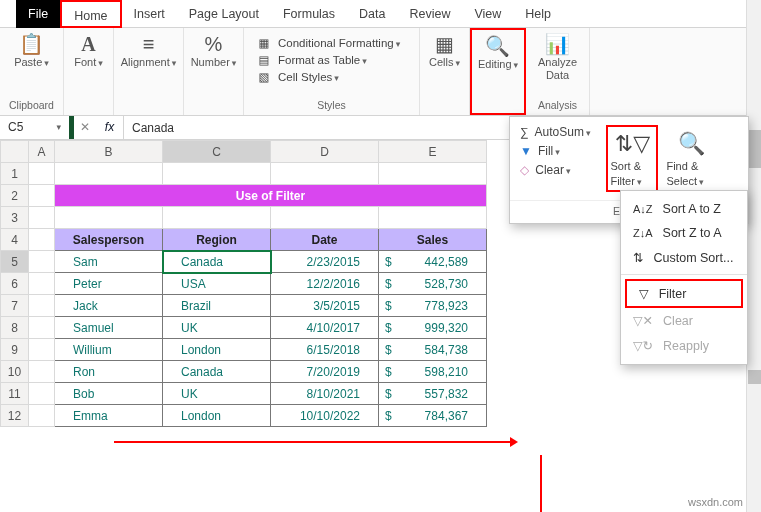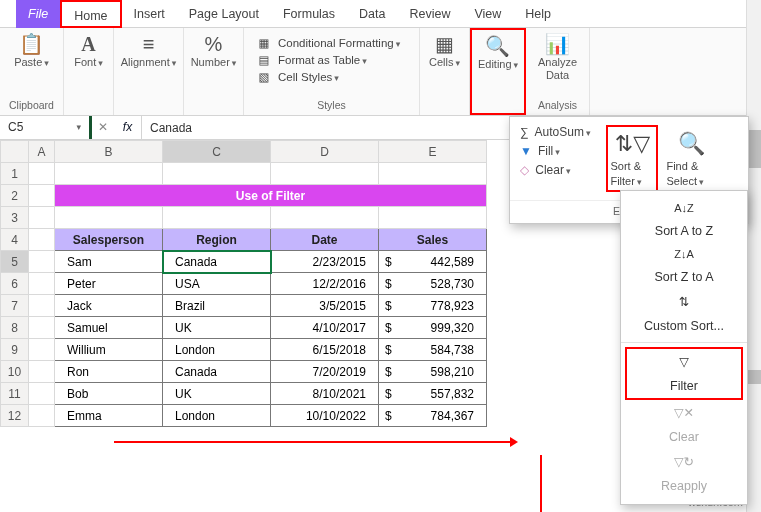--- a/index.html
+++ b/index.html
@@ -1,78 +1,78 @@
 <!DOCTYPE html>
 <html><head>
 <meta charset="utf-8">
 <style>
 * { box-sizing: border-box; margin: 0; padding: 0; font-family: 'Segoe UI', Arial, sans-serif; }
 body { background: #fff; font-size: 12px; color: #333; width: 761px; height: 512px; overflow: hidden; position: relative; }
 
 
 .ribbon-tabs { display: flex; align-items: center; height: 28px; border-bottom: 1px solid #d4d4d4; padding-left: 8px; background: #fff; }
 .ribbon-tab { padding: 0 12px; height: 28px; line-height: 28px; font-size: 12.5px; cursor: pointer; color: #444; }
-.ribbon-tab.file { background: #8b5cf6; color: #fff; font-weight: 400; margin-left: 8px; font-style: italic; }
+.ribbon-tab.file { background: #000000; color: #fff; font-weight: 400; margin-left: 8px; }
 .ribbon-tab.home { border: 2px solid red; }
 
 
 .ribbon { display: flex; height: 88px; border-bottom: 1px solid #d4d4d4; background: #fafafa; font-size: 11px; }
 .ribbon-group { border-right: 1px solid #e3e3e3; padding: 4px 8px 2px 8px; display: flex; flex-direction: column; justify-content: space-between; align-items: center; }
 .group-label { font-size: 10.5px; color: #666; text-align: center; padding-bottom: 2px; }
 .ribbon-btn { display: flex; flex-direction: column; align-items: center; justify-content: center; cursor: pointer; padding: 2px 6px; color: #555; font-size: 11px; gap:2px;}
 .ribbon-btn .icon { font-size: 20px; line-height: 1; }
 .dropdown-caret::after { content: '▾'; font-size: 9px; margin-left: 2px; color: #666; }
 .styles-list { display: flex; flex-direction: column; gap: 3px; font-size: 11.5px; padding: 4px 4px 0 4px; }
 .styles-row { display:flex; align-items:center; gap:6px; cursor:pointer; color:#444;}
 .styles-row .mini-icon { width: 16px; text-align:center; }
 .editing-highlight { border: 2px solid red; }
 
 
 .formula-bar { display: flex; align-items: center; height: 24px; border-bottom: 1px solid #d4d4d4; font-size: 12px; }
-.name-box { width: 92px; padding: 0 8px; border-right: 3px solid #14532d; height: 100%; line-height: 22px; background: #fff; }
+.name-box { width: 74px; padding: 0 8px; border-right: 5px solid #14532d; height: 100%; line-height: 22px; background: #fff; }
 .nb-arrow { float: right; font-size:9px; color:#666; }
 .fx-btn { width: 28px; text-align: center; font-style: italic; color: #0f172a; border-right:1px solid #d4d4d4; height:100%; line-height:22px; }
 .fx-btn-x { width:22px; text-align:center; color:#888; height:100%; line-height:22px; }
 .formula-input { flex: 1; padding: 0 8px; line-height: 22px; }
 
 
 .sheet-wrap { position: relative; }
 .sheet { border-collapse: collapse; table-layout: fixed; }
 .sheet th, .sheet td { border: 1px solid #d9d9d9; height: 22px; font-size: 12px; }
 .sheet thead th { background: #f3f2f1; font-weight: 400; color: #555; text-align: center; }
 .sheet .corner { background: #f3f2f1; width: 28px; }
 .sheet .rowhdr { background: #f3f2f1; text-align: center; color: #555; width: 28px; }
 .col-A { width: 26px; }
 .col-B { width: 108px; }
 .col-C { width: 108px; }
 .col-D { width: 108px; }
 .col-E { width: 108px; }
 .title-cell { background: #d946ef; color: #fff; text-align: center; font-weight: 600; font-size: 13px; height: 24px; }
 .header-cell { background: #c4b5fd; font-weight: 700; text-align: center; border: 1px solid #777 !important; color:#222; font-size:12.5px; }
-.data-cell { border: 1px solid #777 !important; padding: 0 12px; font-size:12.5px; color:#000000;}
+.data-cell { border: 1px solid #777 !important; padding: 0 18px; font-size:12.5px; color:#0f766e;}
 .data-cell.num { text-align: right; }
 .data-cell.curr { text-align: right; position:relative; }
 .data-cell.curr .dollar { position:absolute; left:6px; }
 .selected-hdr { background: #d2d2d2 !important; }
 .selected-cell { outline: 2px solid #107c41; outline-offset: -1px; }
 
 
 .dropdown-panel { position: absolute; top: 116px; left: 509px; width: 240px; background: #fff; border: 1px solid #c8c8c8; box-shadow: 2px 4px 10px rgba(0,0,0,.25); padding: 4px 0; z-index: 20; font-size: 12.5px; }
 .dp-top { display:flex; padding: 4px 8px 6px 10px; gap:16px; }
 .dp-left { display:flex; flex-direction:column; gap:5px; font-size:12px; color:#444; }
 .dp-left-item { display:flex; align-items:center; gap:6px; cursor:pointer; }
 .dp-right { display:flex; gap:8px; }
 .big-btn { display:flex; flex-direction:column; align-items:center; justify-content:center; width:52px; cursor:pointer; font-size:11px; color:#444; line-height:1.35; }
 .big-btn .bi { font-size:22px; }
 .sortfilter-box { border:2px solid red; padding:2px 2px; }
 .dp-label { text-align:center; font-size:10.5px; color:#666; padding:4px 0 2px 0; border-top:1px solid #eee; margin-top:2px; }
 
 
 .flyout { position: absolute; top: 190px; left: 620px; width: 128px; background: #fff; border: 1px solid #c8c8c8; box-shadow: 2px 4px 10px rgba(0,0,0,.25); padding: 6px 0; z-index: 25; font-size: 12.5px; }
-.flyout-item { display:flex; align-items:center; gap:10px; padding: 5px 12px; cursor:pointer; color:#333;flex-direction:column; }
+.flyout-item { display:flex; align-items:center; gap:10px; padding: 5px 12px; cursor:pointer; color:#333; }
 .flyout-item.disabled { color:#aaa; }
 .flyout-sep { border-top:1px solid #e2e2e2; margin:4px 0; }
 .filter-hl { border:2px solid red; margin:0 4px; }
 
 
 .arrow { position:absolute; z-index:30; }
 .arrow-line { background:red; position:absolute; }
 .arrow-head { width:0; height:0; position:absolute; }
 .arrow-head.right { border-left:8px solid red; border-top:5px solid transparent; border-bottom:5px solid transparent; }
 

